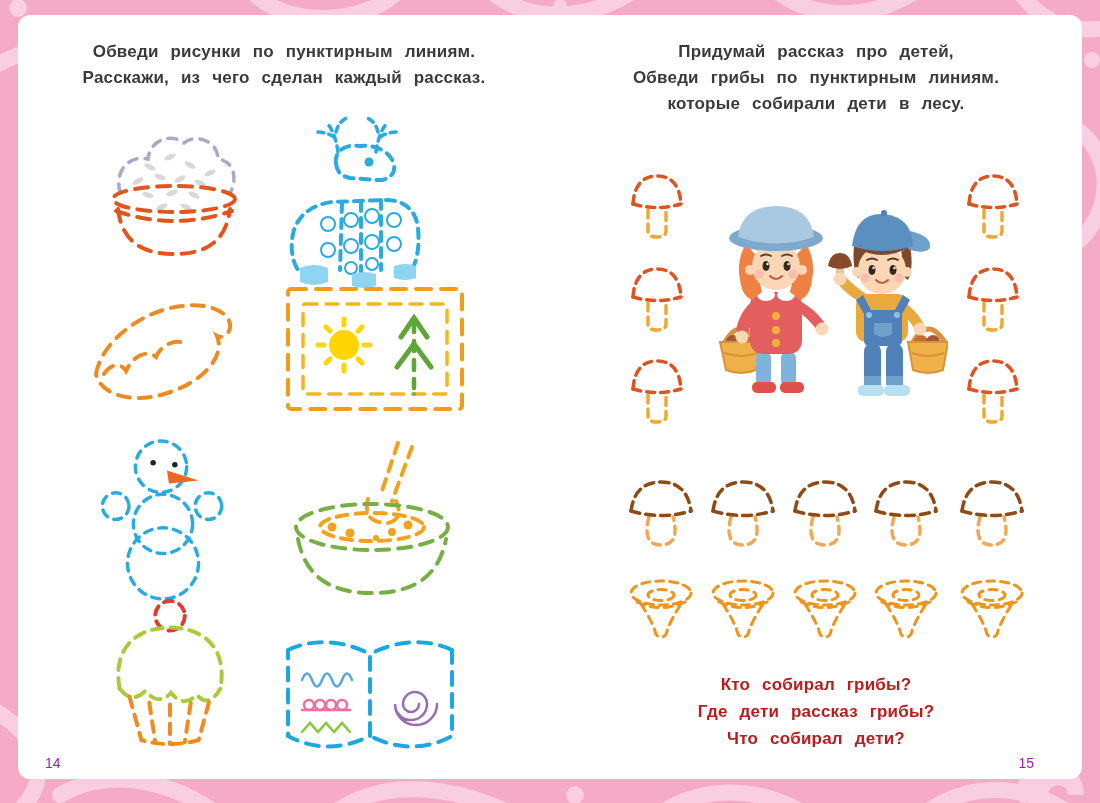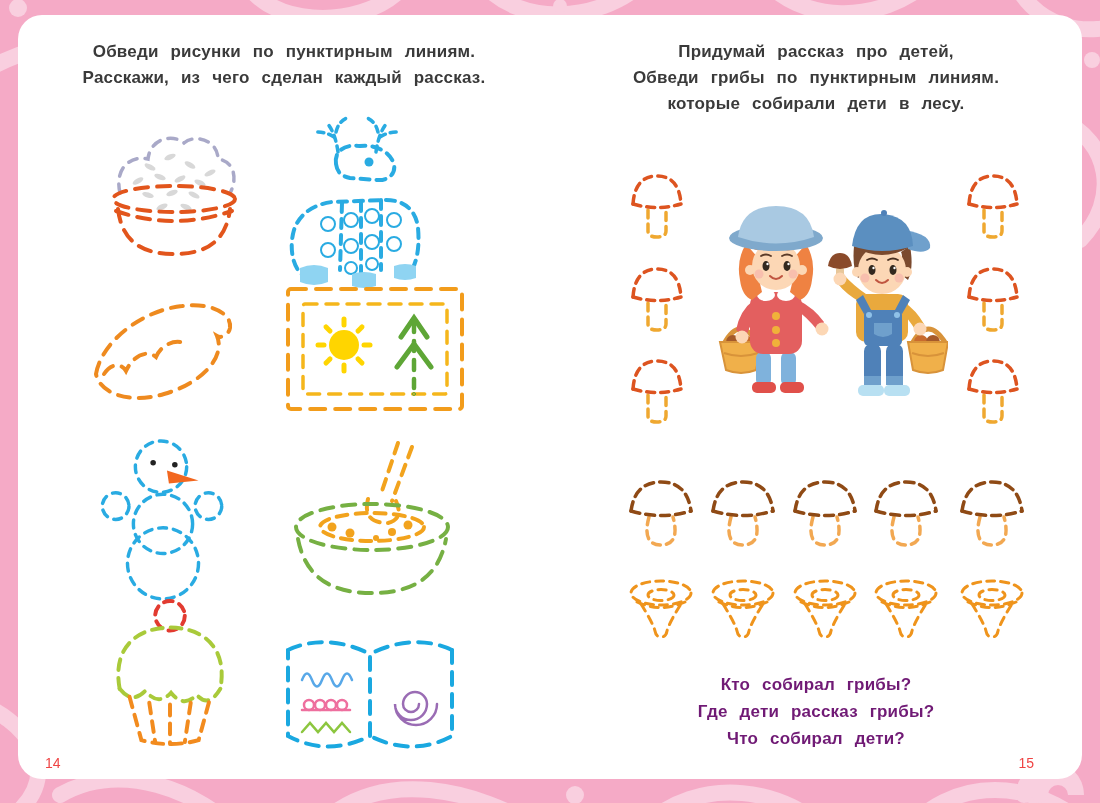--- a/index.html
+++ b/index.html
@@ -4,38 +4,38 @@
 <style>
   html,body{margin:0;padding:0;}
   body{
     width:1100px;height:803px;position:relative;overflow:hidden;
     background:#f5aac6;
     font-family:"Liberation Sans",sans-serif;
   }
   .pattern{position:absolute;left:0;top:0;width:1100px;height:803px;}
   .spread{
     position:absolute;left:18px;top:15px;width:1064px;height:764px;
-    background:#ffffff;border-radius:24px;
+    background:#ffffff;border-radius:12px;
   }
   .page{position:absolute;top:0;height:100%;width:532px;}
   .page-left{left:0;}
   .page-right{left:532px;}
   .heading{
     position:absolute;top:24px;left:0;right:0;text-align:center;
     font-size:17px;line-height:26px;color:#3a3a3a;
     word-spacing:7px;letter-spacing:.2px;font-weight:600;
   }
   .questions{
     position:absolute;top:656px;left:0;right:0;text-align:center;
-    font-size:17px;line-height:27px;color:#701a75;
+    font-size:17px;line-height:27px;color:#b91c1c;
     word-spacing:7px;letter-spacing:.2px;font-weight:600;
   }
   .fig{position:absolute;}
   .fig svg{display:block;width:100%;height:100%;}
-  .pagenum{position:absolute;bottom:8px;font-size:14px;color:#ef4444;}
+  .pagenum{position:absolute;bottom:8px;font-size:14px;color:#a21caf;}
   .pn-left{left:27px;}
   .pn-right{right:48px;text-align:center;}
   .defs{position:absolute;width:0;height:0;overflow:hidden;}
 </style>
 </head>
 <body>
 
 <svg class="pattern" viewBox="0 0 1100 803">
   <g fill="none" stroke="#f9cfdf" stroke-width="16" stroke-linecap="round">
     <path d="M-30 80 C60 20 150 40 150 110 C150 160 80 170 60 130 C45 100 90 70 120 95"></path>

